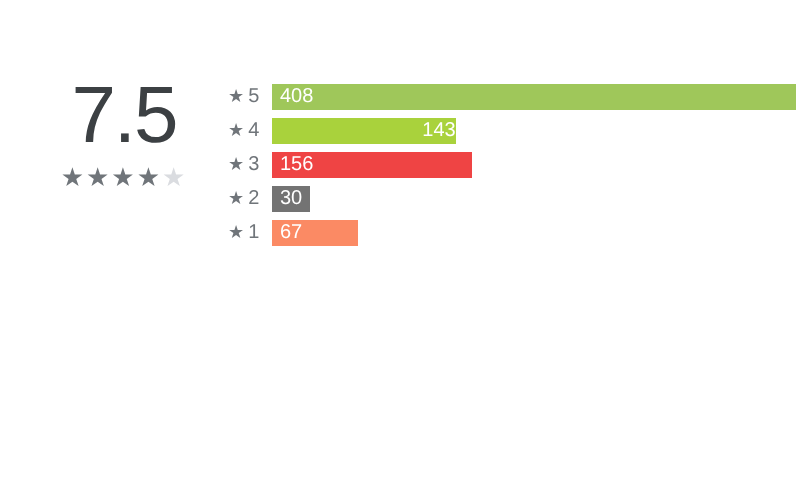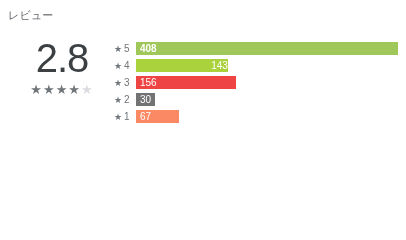--- a/index.html
+++ b/index.html
@@ -119,35 +119,34 @@
     color: #ffffff;
     padding-left: 4px;
     white-space: nowrap;
   }
 </style>
 </head>
 <body>
 
 <div class="review-panel">
 
-  <div class="panel-title">レビュー</div>
 
   <div class="summary">
-    <div class="score">2.8</div>
+    <div class="score">7.5</div>
     <div class="stars-row">
       <span class="star">★</span><span class="star">★</span><span class="star">★</span><span class="star">★</span><span class="star empty">★</span>
     </div>
   </div>
 
   <div class="histogram">
 
     <div class="hist-row">
       <div class="row-label"><span class="lbl-star">★</span><span>5</span></div>
       <div class="bar-track">
-        <div class="bar-fill" style="width:100%;background:#9fc75a;font-weight:bold;">
+        <div class="bar-fill" style="width:100%;background:#9fc75a;">
           <span class="bar-value">408</span>
         </div>
       </div>
     </div>
 
     <div class="hist-row">
       <div class="row-label"><span class="lbl-star">★</span><span>4</span></div>
       <div class="bar-track">
         <div class="bar-fill" style="width: 35.049%; background: rgb(169, 210, 60); justify-content: flex-end;">
           <span class="bar-value">143</span>

